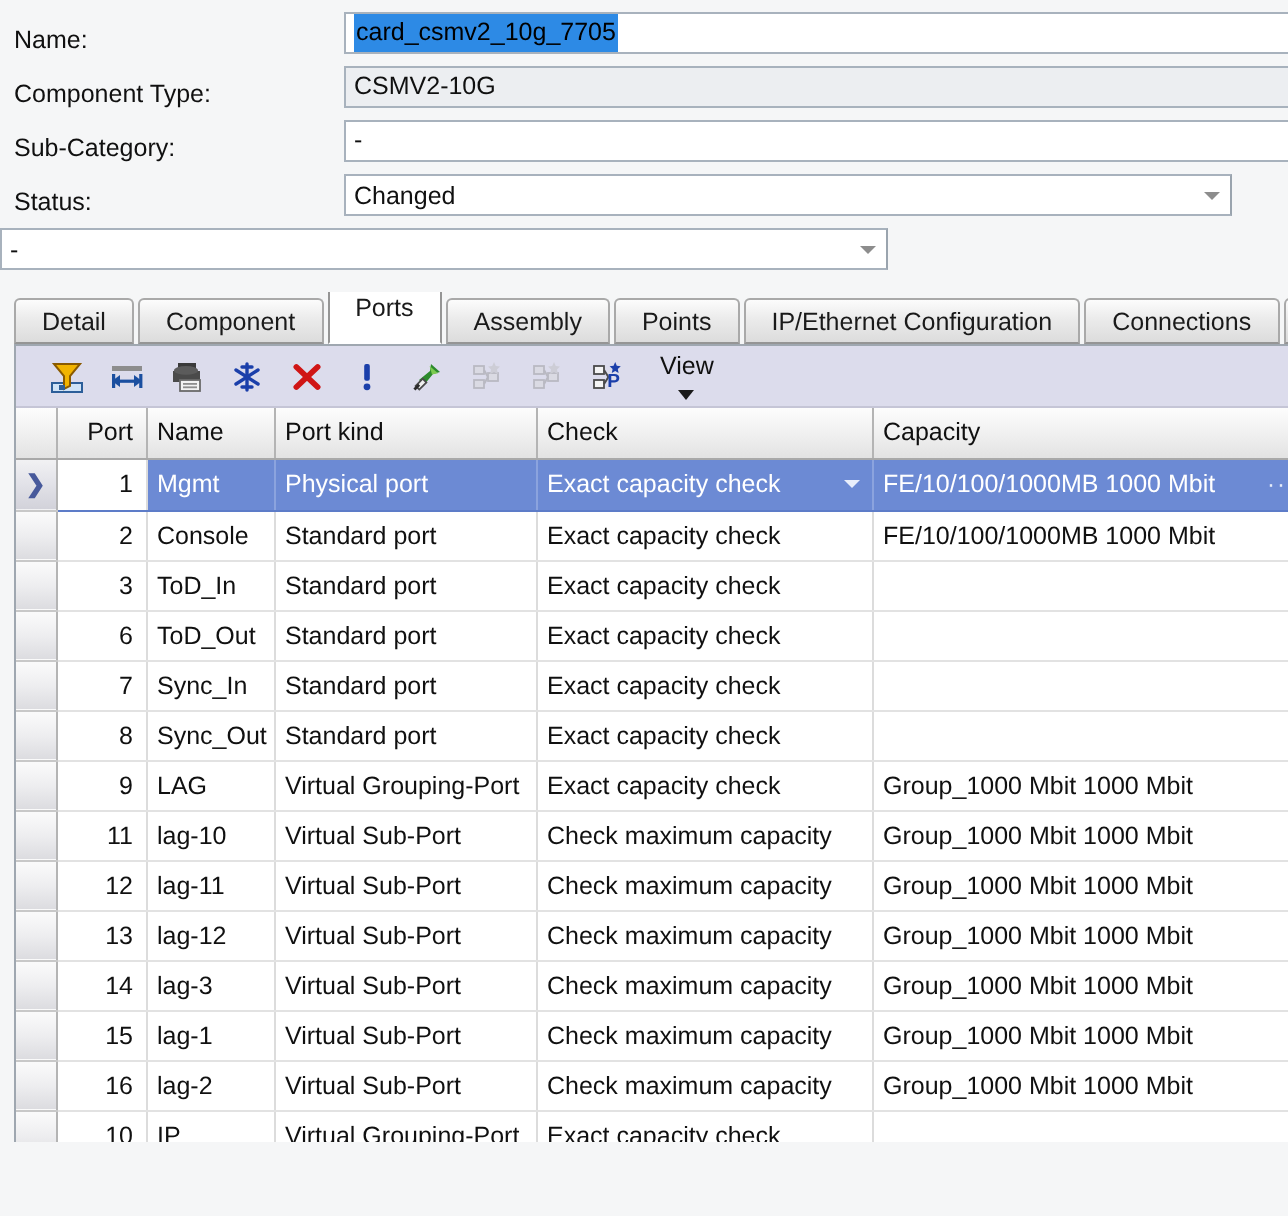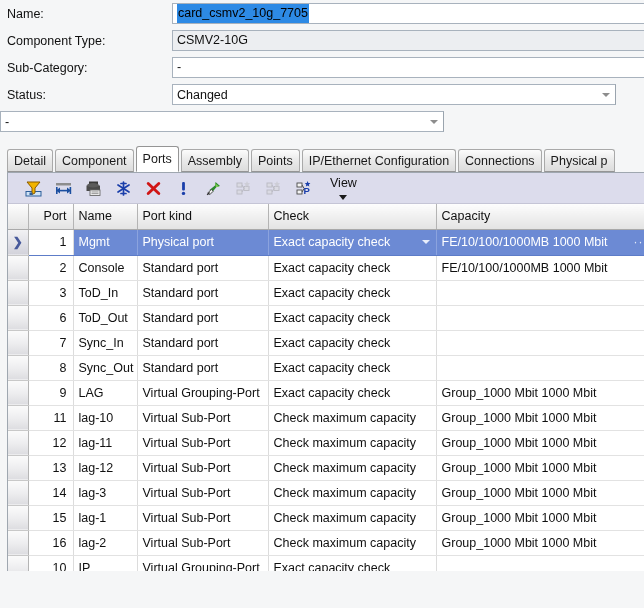--- a/index.html
+++ b/index.html
@@ -17,21 +17,21 @@
     -webkit-font-smoothing: antialiased;
   }
 
   
   .form-area {
     padding: 0;
     background: #f5f6f7;
   }
   .form-row {
     display: flex;
-    align-items: center;
+    align-items: flex-end;
     height: 27px;
   }
   .form-label {
     width: 172px;
     padding-left: 7px;
     box-sizing: border-box;
     font-size: 12.5px;
     color: #101010;
     white-space: nowrap;
   }
@@ -107,35 +107,35 @@
     bottom: 0;
     height: 26px;
     display: flex;
     align-items: flex-end;
     gap: 2px;
     overflow: hidden;
   }
   .tab {
     height: 23px;
     box-sizing: border-box;
-    padding: 0 6px;
+    padding: 0 13px;
     background: linear-gradient(to bottom, #fcfcfc 0%, #ebebeb 45%, #dcdcdc 100%);
     border: 1px solid #a9a9a9;
     border-bottom: 1px solid #959595;
     border-top-left-radius: 3px;
     border-top-right-radius: 3px;
     display: flex;
     align-items: center;
     font-size: 12.5px;
     color: #1a1a1a;
     white-space: nowrap;
     flex: 0 0 auto;
   }
   .tab.active {
-    height: 26px;
+    height: 36px;
     background: #ffffff;
     border: 1px solid #959595;
     border-bottom: 1px solid #ffffff;
     font-weight: normal;
     z-index: 3;
   }
 
   
   .panel {
     position: relative;

